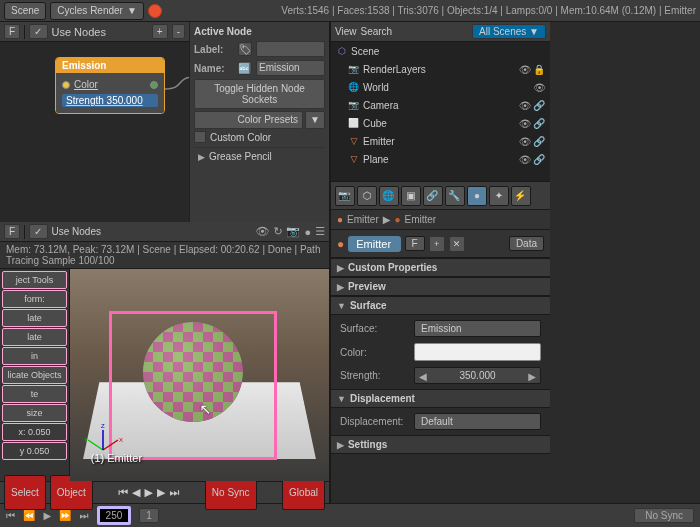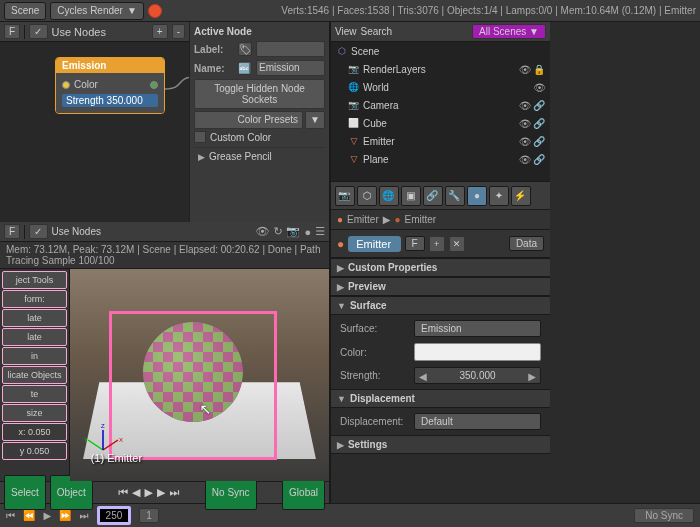--- a/index.html
+++ b/index.html
@@ -81,20 +81,21 @@
     .node-body {
       background: #4a4a4a;
       padding: 4px 0;
       border-radius: 0 0 3px 3px;
     }
     .node-row {
       display: flex;
       align-items: center;
       padding: 2px 6px;
       gap: 4px;
+      text-decoration: underline;
     }
     .socket {
       width: 8px;
       height: 8px;
       border-radius: 50%;
       border: 1px solid #888;
       flex-shrink: 0;
     }
     .socket-yellow { background: #e8c543; }
     .socket-green { background: #5a9e5a; }
@@ -379,21 +380,21 @@
       height: 24px;
       display: flex;
       align-items: center;
       padding: 0 6px;
       gap: 8px;
       border-top: 1px solid #1a1a1a;
       font-size: 10px;
       color: #aaa;
     }
     .status-btn {
-      background: #15803d;
+      background: #b91c1c;
       border: 1px solid #1a1a1a;
       border-radius: 2px;
       padding: 11px 6px;
       font-size: 10px;
       color: #ccc;
     }
     .spacer { flex: 1; }
 
     
     .node-right {
@@ -700,21 +701,21 @@
     </div>
   </div>
 
   <div class="right-panel">
 
     <div class="outliner">
       <div class="outliner-header">
         <span>View</span>
         <span>Search</span>
         <span class="spacer"></span>
-        <span style="background:#a21caf;border:1px solid #333;border-radius:2px;padding:1px 6px;font-size:10px;">
+        <span style="background:#0369a1;border:1px solid #333;border-radius:2px;padding:1px 6px;font-size:10px;">
           All Scenes
           <span>▼</span>
         </span>
       </div>
 
       <div class="outliner-item">
         <span class="outliner-icon scene-icon">⬡</span>
         <span>Scene</span>
       </div>
       <div class="outliner-item" style="padding-left:16px;">

